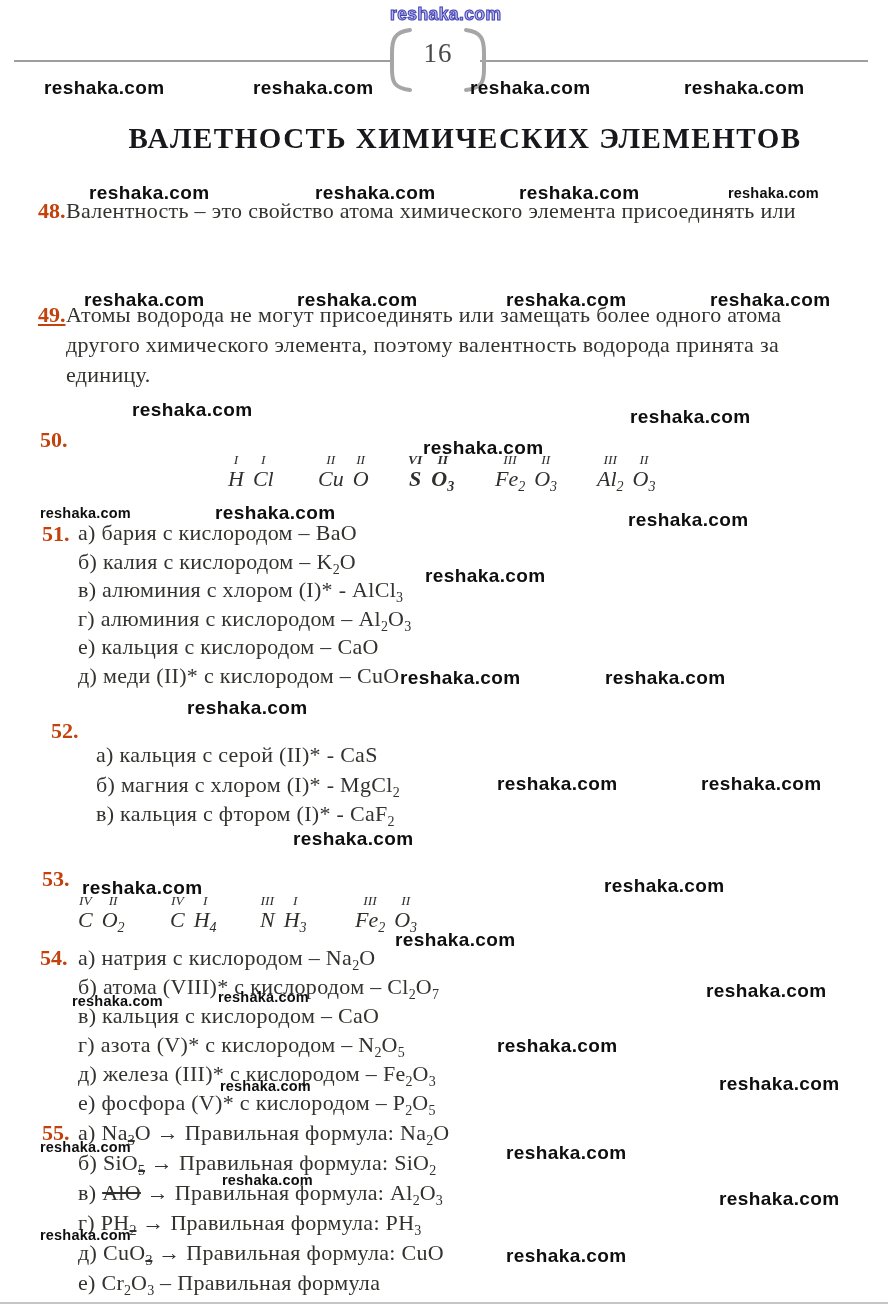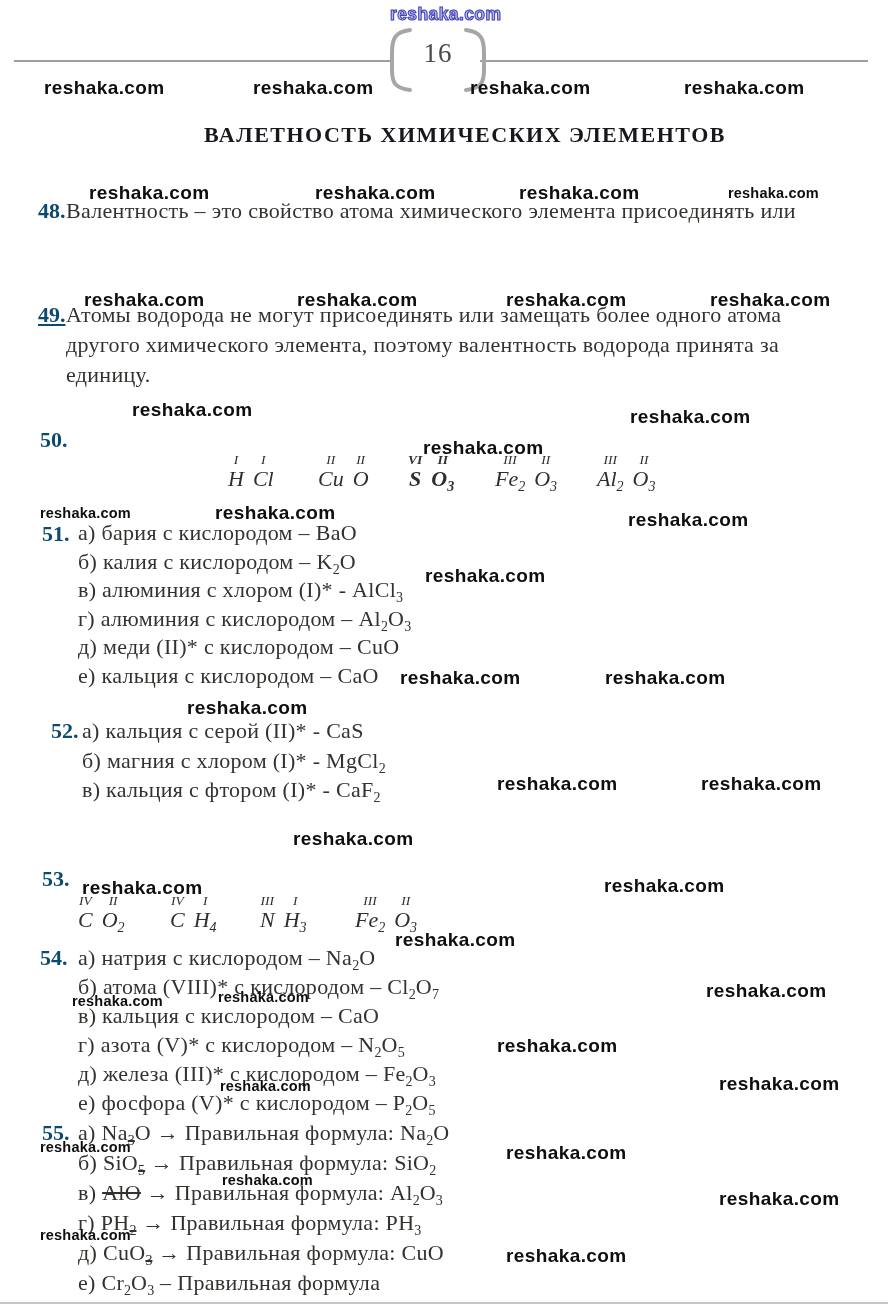--- a/index.html
+++ b/index.html
@@ -26,27 +26,27 @@
   }
   .wm.small{font-size:14.5px;letter-spacing:.2px;}
   .wm.outline{
     font-size:17.5px;color:#b9b9e4;
     -webkit-text-stroke:1px #4343b8;
     text-shadow:0 0 1px #5050c0;
   }
   
   .title{
     position:absolute;left:60px;top:122px;width:810px;text-align:center;
-    font-weight:bold;font-size:22px;letter-spacing:1.5px;color:#17171c;
+    font-weight:bold;font-size:29px;letter-spacing:1.5px;color:#17171c;
   }
   
   .problem{position:absolute;left:0;width:888px;}
   .pnum{
     position:absolute;top:0;font-weight:bold;font-size:22px;
-    line-height:30px;color:#0c4a6e;white-space:nowrap;
+    line-height:30px;color:#c2410c;white-space:nowrap;
   }
   .pbody{position:absolute;top:0;}
   .tline{font-size:22px;line-height:30px;letter-spacing:.3px;white-space:nowrap;}
   .litem{font-size:22px;letter-spacing:.3px;white-space:nowrap;}
   #p51 .litem{line-height:28.5px;}
   #p52 .litem{line-height:29.5px;}
   #p54 .litem{line-height:29px;}
   #p55 .litem{line-height:30px;}
   sub{font-size:14px;line-height:0;letter-spacing:0;}
   .x{text-decoration:line-through;text-decoration-thickness:2px;}
@@ -148,28 +148,28 @@
       </div>
   </section>
 
   <section class="problem" id="p51" style="top:519px;">
     <span class="pnum" style="left:42px;">51.</span>
     <div class="pbody" style="left:78px;">
         <div class="litem"><span>а) бария с кислородом – BaO</span></div>
         <div class="litem"><span>б) калия с кислородом – K</span><sub>2</sub><span>O</span></div>
         <div class="litem"><span>в) алюминия с хлором (I)* - AlCl</span><sub>3</sub></div>
         <div class="litem"><span>г) алюминия с кислородом – Al</span><sub>2</sub><span>O</span><sub>3</sub></div>
+        <div class="litem"><span>е) кальция с кислородом – CaO</span></div>
         <div class="litem"><span>д) меди (II)* с кислородом – CuO</span></div>
-        <div class="litem"><span>е) кальция с кислородом – CaO</span></div>
       </div>
   </section>
 
   <section class="problem" id="p52" style="top:716px;">
     <span class="pnum" style="left:32px;margin-left:19px;">52.</span>
-    <div class="pbody" style="left:82px;">
+    <div class="pbody" style="left:96px;margin-top:24px;">
         <div class="litem"><span>а) кальция с серой (II)* - CaS</span></div>
         <div class="litem"><span>б) магния с хлором (I)* - MgCl</span><sub>2</sub></div>
         <div class="litem"><span>в) кальция с фтором (I)* - CaF</span><sub>2</sub></div>
       </div>
   </section>
 
   <section class="problem" id="p53" style="top:864px;">
     <span class="pnum" style="left:42px;">53.</span>
     <div class="frow" style="top:30px;">
         <span class="fgroup" style="left: 78px;">

